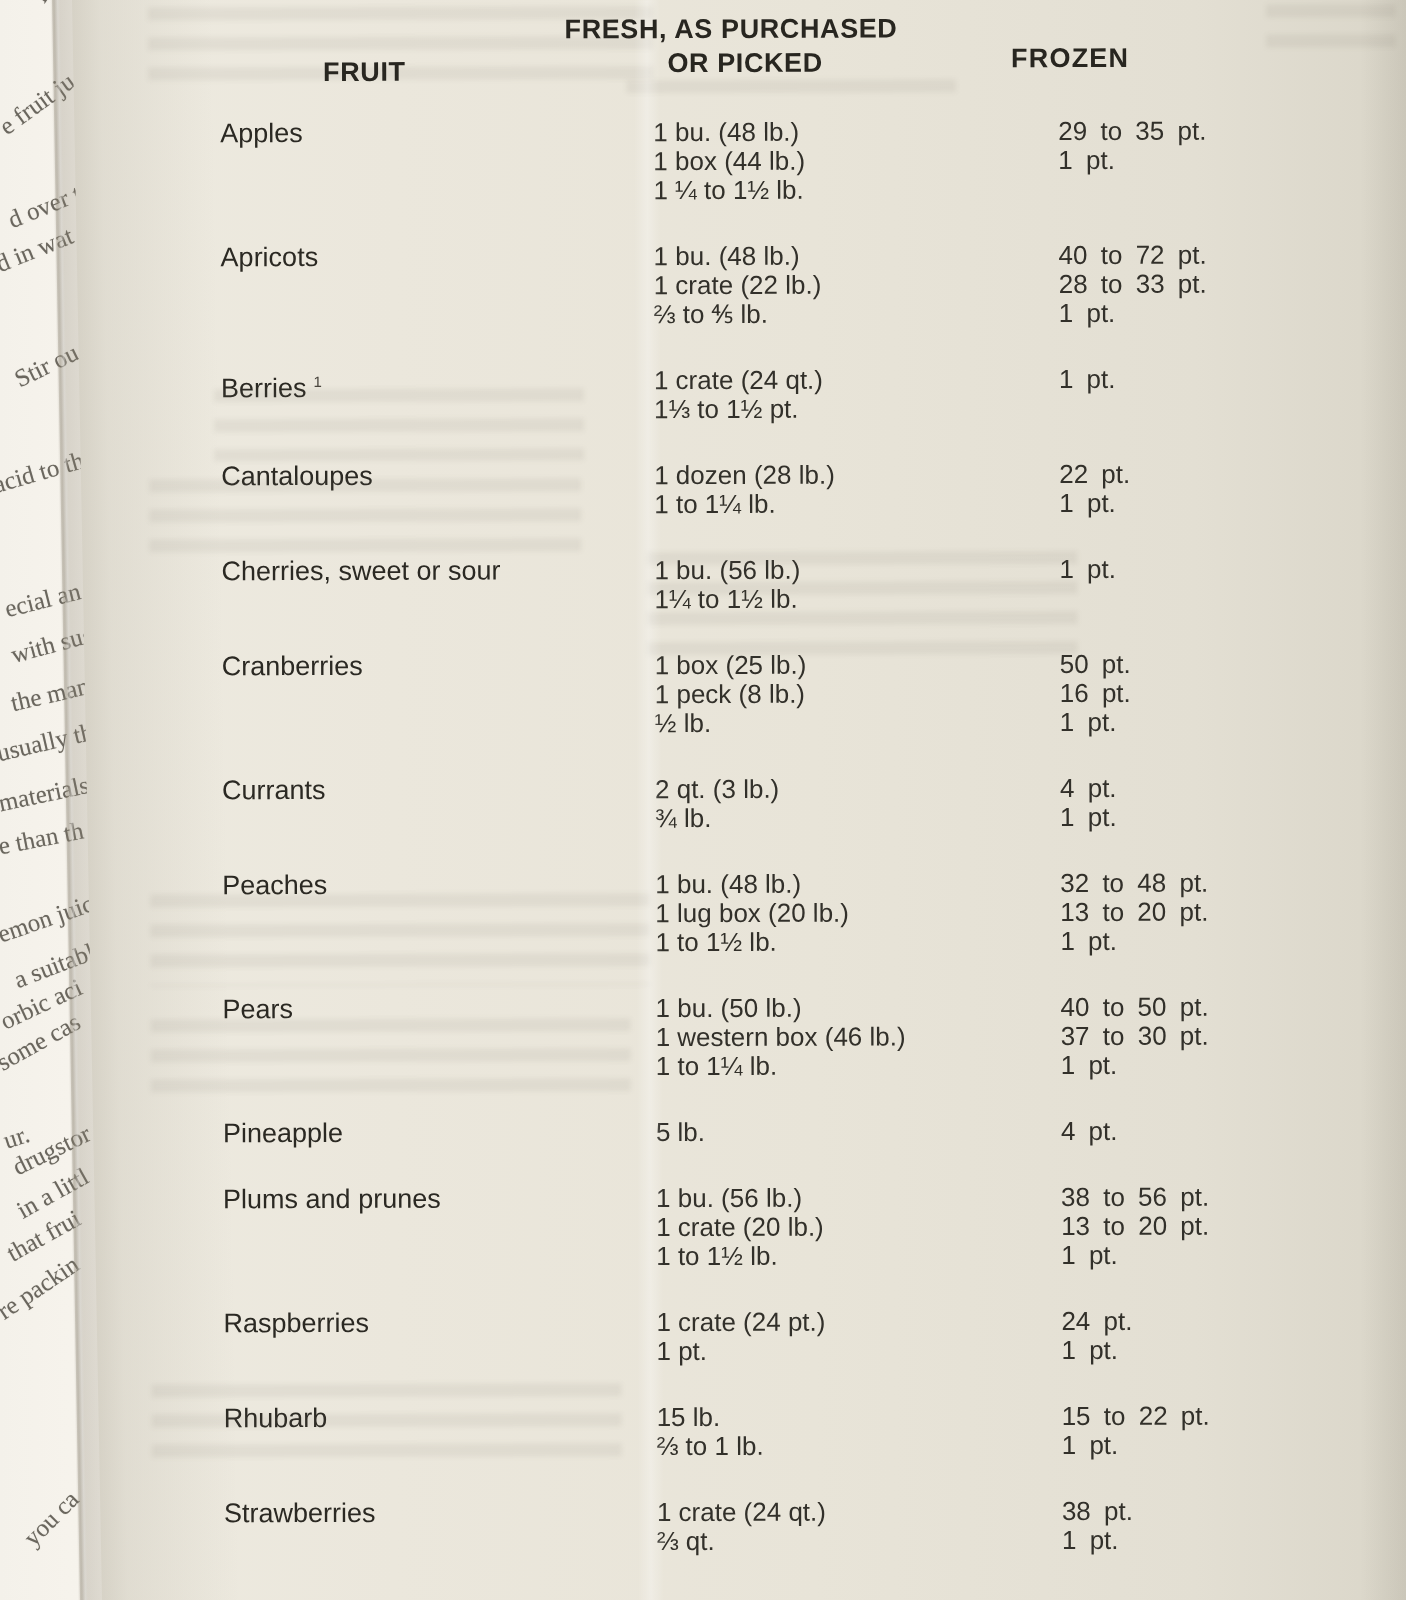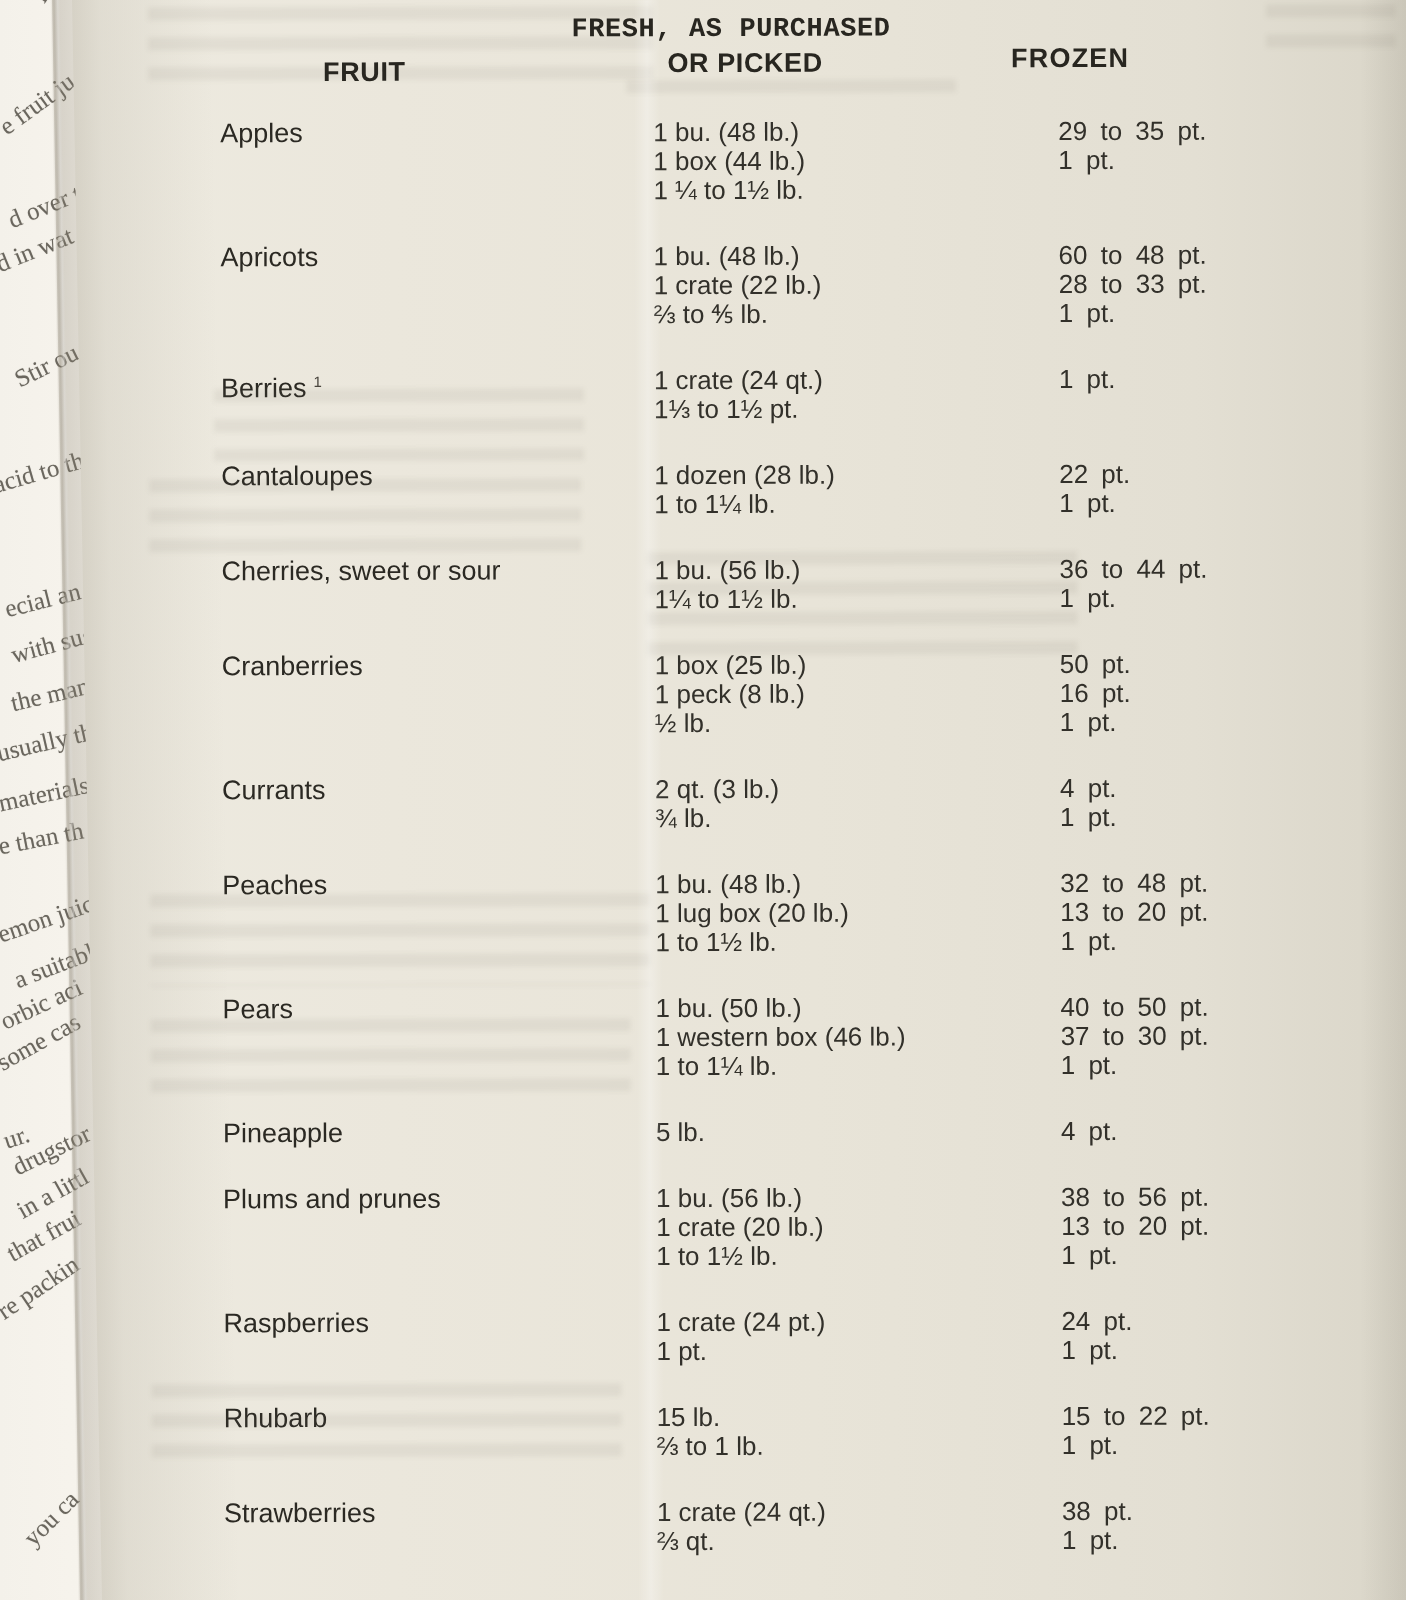--- a/index.html
+++ b/index.html
@@ -34,21 +34,21 @@
     background:linear-gradient(90deg,rgba(0,0,0,0) 0%,rgba(120,112,96,.25) 40%,rgba(255,255,255,.55) 75%,rgba(0,0,0,0) 100%);
     pointer-events:none;
   }
   
   .page{
     position:absolute;left:0;top:0;width:1406px;height:1600px;
     padding:118px 0 0 222px;box-sizing:border-box;transform:rotate(-.15deg);
   }
   .hdr{position:absolute;font-weight:700;font-size:27px;letter-spacing:.6px;color:#282620;text-align:right;}
   .hdr-fruit{left:325px;top:56px;}
-  .hdr-fresh1{left:553px;top:14px;width:360px;text-align:center;font-family:Liberation Mono, monospace;}
+  .hdr-fresh1{left:553px;top:14px;width:360px;text-align:center;}
   .hdr-fresh2{left:669px;top:48px;width:156px;text-align:center;}
   .hdr-frozen{left:1013px;top:44px;letter-spacing:1.2px;}
   .row{display:grid;grid-template-columns:433px 405px 1fr;margin-bottom:37px;}
   .cell{font-size:26px;line-height:29px;color:#32302a;}
   .cell.fruit{font-size:27px;color:#2b2923;}
   .cell.frozen{word-spacing:6px;}
   .cell.fruit sup{font-size:15px;margin-left:7px;color:#4a463e;}
   
   .ghost{
     position:absolute;filter:blur(2.5px);opacity:.5;pointer-events:none;
@@ -135,21 +135,21 @@
   </div>
 
   <div class="row">
     <div class="cell fruit">Apricots</div>
     <div class="cell fresh">
             <div>1 bu. (48 lb.)</div>
             <div>1 crate (22 lb.)</div>
             <div>⅔ to ⅘ lb.</div>
           </div>
     <div class="cell frozen">
-            <div>60 to 48 pt.</div>
+            <div>40 to 72 pt.</div>
             <div>28 to 33 pt.</div>
             <div>1 pt.</div>
           </div>
   </div>
 
   <div class="row">
     <div class="cell fruit">Berries<sup>1</sup></div>
     <div class="cell fresh">
             <div>1 crate (24 qt.)</div>
             <div>1⅓ to 1½ pt.</div>
@@ -171,21 +171,20 @@
           </div>
   </div>
 
   <div class="row">
     <div class="cell fruit">Cherries, sweet or sour</div>
     <div class="cell fresh">
             <div>1 bu. (56 lb.)</div>
             <div>1¼ to 1½ lb.</div>
           </div>
     <div class="cell frozen">
-            <div>36 to 44 pt.</div>
             <div>1 pt.</div>
           </div>
   </div>
 
   <div class="row">
     <div class="cell fruit">Cranberries</div>
     <div class="cell fresh">
             <div>1 box (25 lb.)</div>
             <div>1 peck (8 lb.)</div>
             <div>½ lb.</div>

